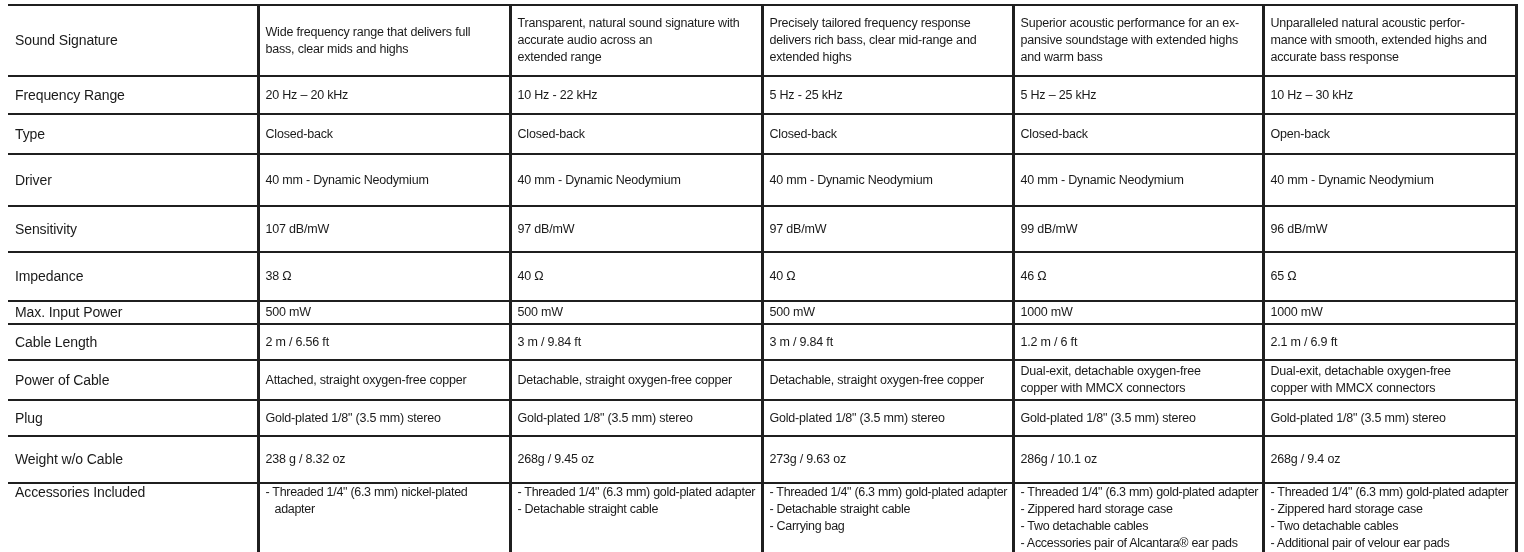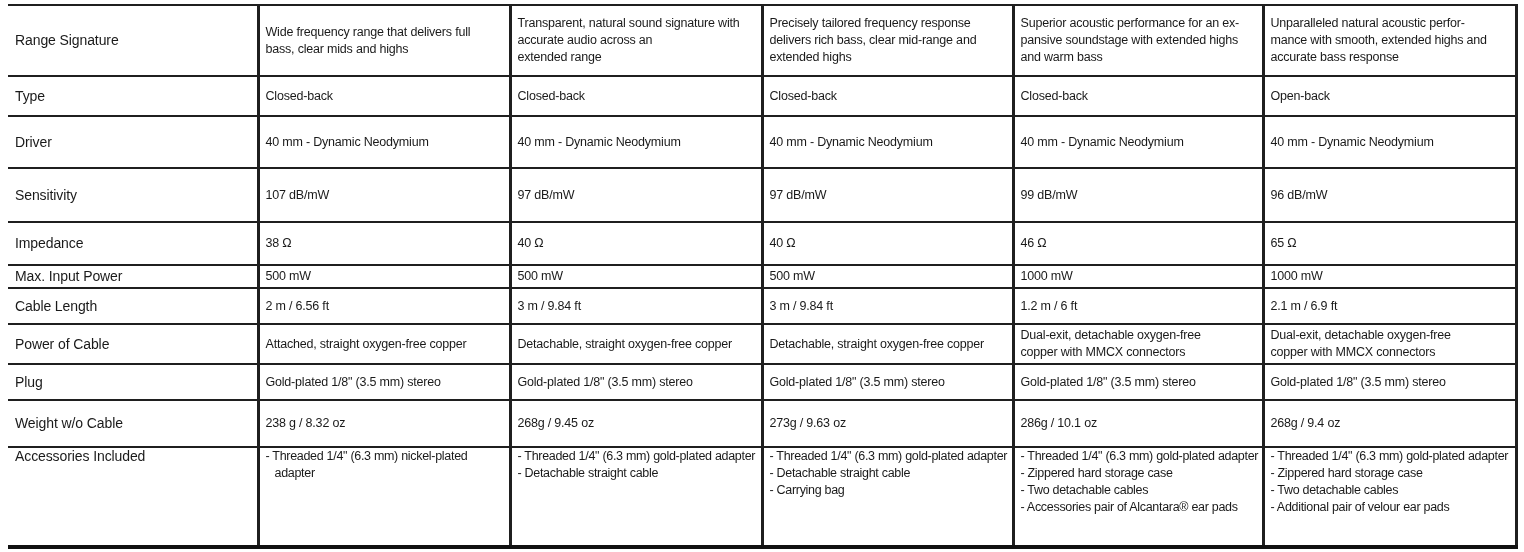--- a/index.html
+++ b/index.html
@@ -63,61 +63,69 @@
   <colgroup>
     <col style="width:250px">
       <col style="width:252px">
       <col style="width:252px">
     <col style="width:251px">
       <col style="width:250px">
       <col style="width:253px">
   </colgroup>
   <tbody>
     <tr class="row-sound-signature" style="height:71px">
-      <th class="label">Range Signature</th>
+      <th class="label">Sound Signature</th>
       <td class="cell">Wide frequency range that delivers full
 bass, clear mids and highs</td>
       <td class="cell">Transparent, natural sound signature with
 accurate audio across an
 extended range</td>
       <td class="cell">Precisely tailored frequency response
 delivers rich bass, clear mid-range and
 extended highs</td>
       <td class="cell">Superior acoustic performance for an ex-
 pansive soundstage with extended highs
 and warm bass</td>
       <td class="cell">Unparalleled natural acoustic perfor-
 mance with smooth, extended highs and
 accurate bass response</td>
     </tr>
+    <tr style="height:38px">
+      <th class="label">Frequency Range</th>
+      <td class="cell">20 Hz – 20 kHz</td>
+      <td class="cell">10 Hz - 22 kHz</td>
+      <td class="cell">5 Hz - 25 kHz</td>
+      <td class="cell">5 Hz – 25 kHz</td>
+      <td class="cell">10 Hz – 30 kHz</td>
+    </tr>
     <tr style="height:40px">
       <th class="label">Type</th>
       <td class="cell">Closed-back</td>
       <td class="cell">Closed-back</td>
       <td class="cell">Closed-back</td>
       <td class="cell">Closed-back</td>
       <td class="cell">Open-back</td>
     </tr>
     <tr style="height:52px">
       <th class="label">Driver</th>
       <td class="cell">40 mm - Dynamic Neodymium</td>
       <td class="cell">40 mm - Dynamic Neodymium</td>
       <td class="cell">40 mm - Dynamic Neodymium</td>
       <td class="cell">40 mm - Dynamic Neodymium</td>
       <td class="cell">40 mm - Dynamic Neodymium</td>
     </tr>
-    <tr style="height:54px">
+    <tr style="height:46px">
       <th class="label">Sensitivity</th>
       <td class="cell">107 dB/mW</td>
       <td class="cell">97 dB/mW</td>
       <td class="cell">97 dB/mW</td>
       <td class="cell">99 dB/mW</td>
       <td class="cell">96 dB/mW</td>
     </tr>
-    <tr style="height:43px">
+    <tr style="height:49px">
       <th class="label">Impedance</th>
       <td class="cell">38 Ω</td>
       <td class="cell">40 Ω</td>
       <td class="cell">40 Ω</td>
       <td class="cell">46 Ω</td>
       <td class="cell">65 Ω</td>
     </tr>
     <tr style="height:18px">
       <th class="label">Max. Input Power</th>
       <td class="cell">500 mW</td>

